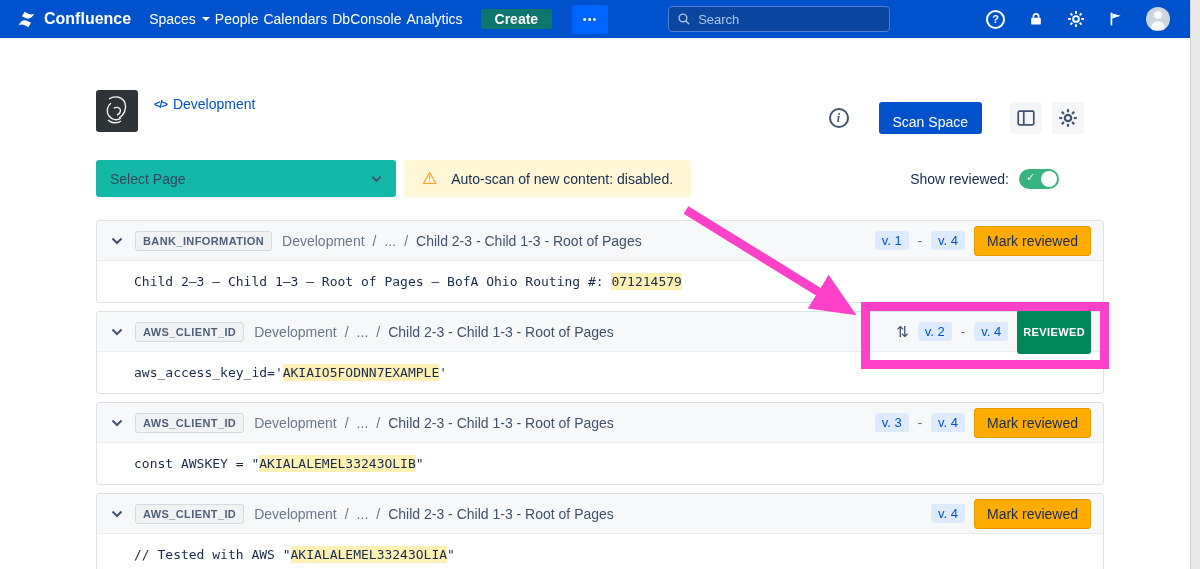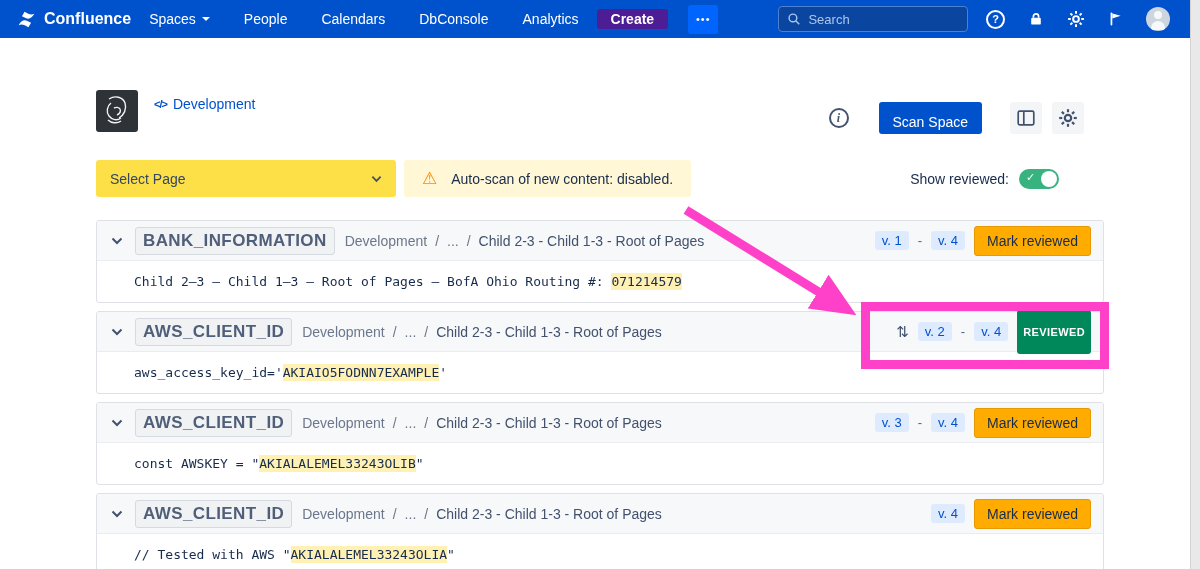--- a/index.html
+++ b/index.html
@@ -10,25 +10,25 @@
     position:relative; overflow:hidden;
   }
   a { text-decoration:none; cursor:pointer; }
 
   
   .nav {
     height:38px; background:#0052CC; display:flex; align-items:center;
     padding:0 16px; gap:18px; color:#fff;
   }
   .brand { display:flex; align-items:center; gap:7px; color:#fff; font-size:16px; font-weight:700; }
-  .nav-links { display:flex; align-items:center; gap:34px; }
+  .nav-links { display:flex; align-items:center; gap:5px; }
   .nav-links a { color:#fff; font-size:14px; display:flex; align-items:center; gap:6px; }
   .tri-down { width:0; height:0; border-left:4px solid transparent; border-right:4px solid transparent; border-top:4px solid #fff; }
   .btn-create {
-    background:#4c1d95; color:#fff; border:none; border-radius:3px;
+    background:#0f766e; color:#fff; border:none; border-radius:3px;
     font-family:inherit; font-size:14px; font-weight:700; padding:2px 14px; cursor:pointer;
   }
   .btn-more {
     background:#0065FF; color:#fff; border:none; border-radius:3px;
     width:36px; height:29px; font-size:11px; letter-spacing:1px; cursor:pointer; margin-left:2px;
   }
   .search-box {
     margin-left:42px; width:222px; height:26px; background:#0A45A0;
     border:1px solid #4C80D1; border-radius:4px; display:flex; align-items:center; padding:0 8px; gap:7px;
   }
@@ -71,21 +71,21 @@
   }
   .icon-btn {
     width:32px; height:32px; background:#F4F5F7; border:none; border-radius:3px;
     display:flex; align-items:center; justify-content:center; color:#42526E; cursor:pointer;
   }
   .icon-btn.first { margin-left:18px; }
 
   
   .filter-row { margin-top:26px; display:flex; align-items:center; gap:8px; }
   .select {
-    width:300px; height:37px; background:#fde047; border-radius:3px;
+    width:300px; height:37px; background:#14b8a6; border-radius:3px;
     display:flex; align-items:center; padding:0 14px; font-size:14px; color:#344563; cursor:pointer;
   }
   .select .chev { margin-left:auto; }
   .warning-banner {
     height:37px; background:#FFF7D6; border-radius:3px; display:flex; align-items:center;
     padding:0 18px; gap:14px; font-size:14px; color:#172B4D;
   }
   .warn-glyph { color:#FF8B00; font-size:17px; line-height:1; }
   .show-reviewed { margin-left:auto; display:flex; align-items:center; gap:10px; font-size:14px; margin-right:45px; }
   .toggle { width:40px; height:20px; border-radius:10px; background:#36B37E; position:relative; cursor:pointer; }
@@ -95,21 +95,21 @@
   
   .findings { margin-top:23px; display:flex; flex-direction:column; gap:8px; }
   .card { border:1px solid #DFE1E6; border-radius:3px; background:#fff; }
   .card.reviewed { position:relative; }
   .card-head {
     height:40px; background:#F7F8F9; border-bottom:1px solid #EBECF0;
     display:flex; align-items:center; padding:0 12px; gap:10px; border-radius:3px 3px 0 0;
   }
   .collapse { background:none; border:none; display:flex; cursor:pointer; padding:2px; }
   .type-badge {
-    font-size:17px; font-weight:700; letter-spacing:.4px; color:#505F79;
+    font-size:11px; font-weight:700; letter-spacing:.4px; color:#505F79;
     background:#F1F2F4; border:1px solid #D5D9E0; border-radius:3px; padding:3px 7px; white-space:nowrap;
   }
   .crumbs { display:flex; align-items:center; gap:8px; font-size:14px; color:#6B778C; white-space:nowrap; }
   .crumbs .page-name { color:#42526E; }
   .head-right { margin-left:auto; display:flex; align-items:center; gap:9px; }
   .vchip { background:#DEEBFF; color:#0052CC; font-size:13px; padding:2px 7px; border-radius:3px; }
   .vdash { color:#505F79; font-size:13px; }
   .status-badge {
     background:#00875A; color:#fff; font-size:11px; font-weight:700; letter-spacing:.4px;
     padding:16px 6px; border-radius:3px;

